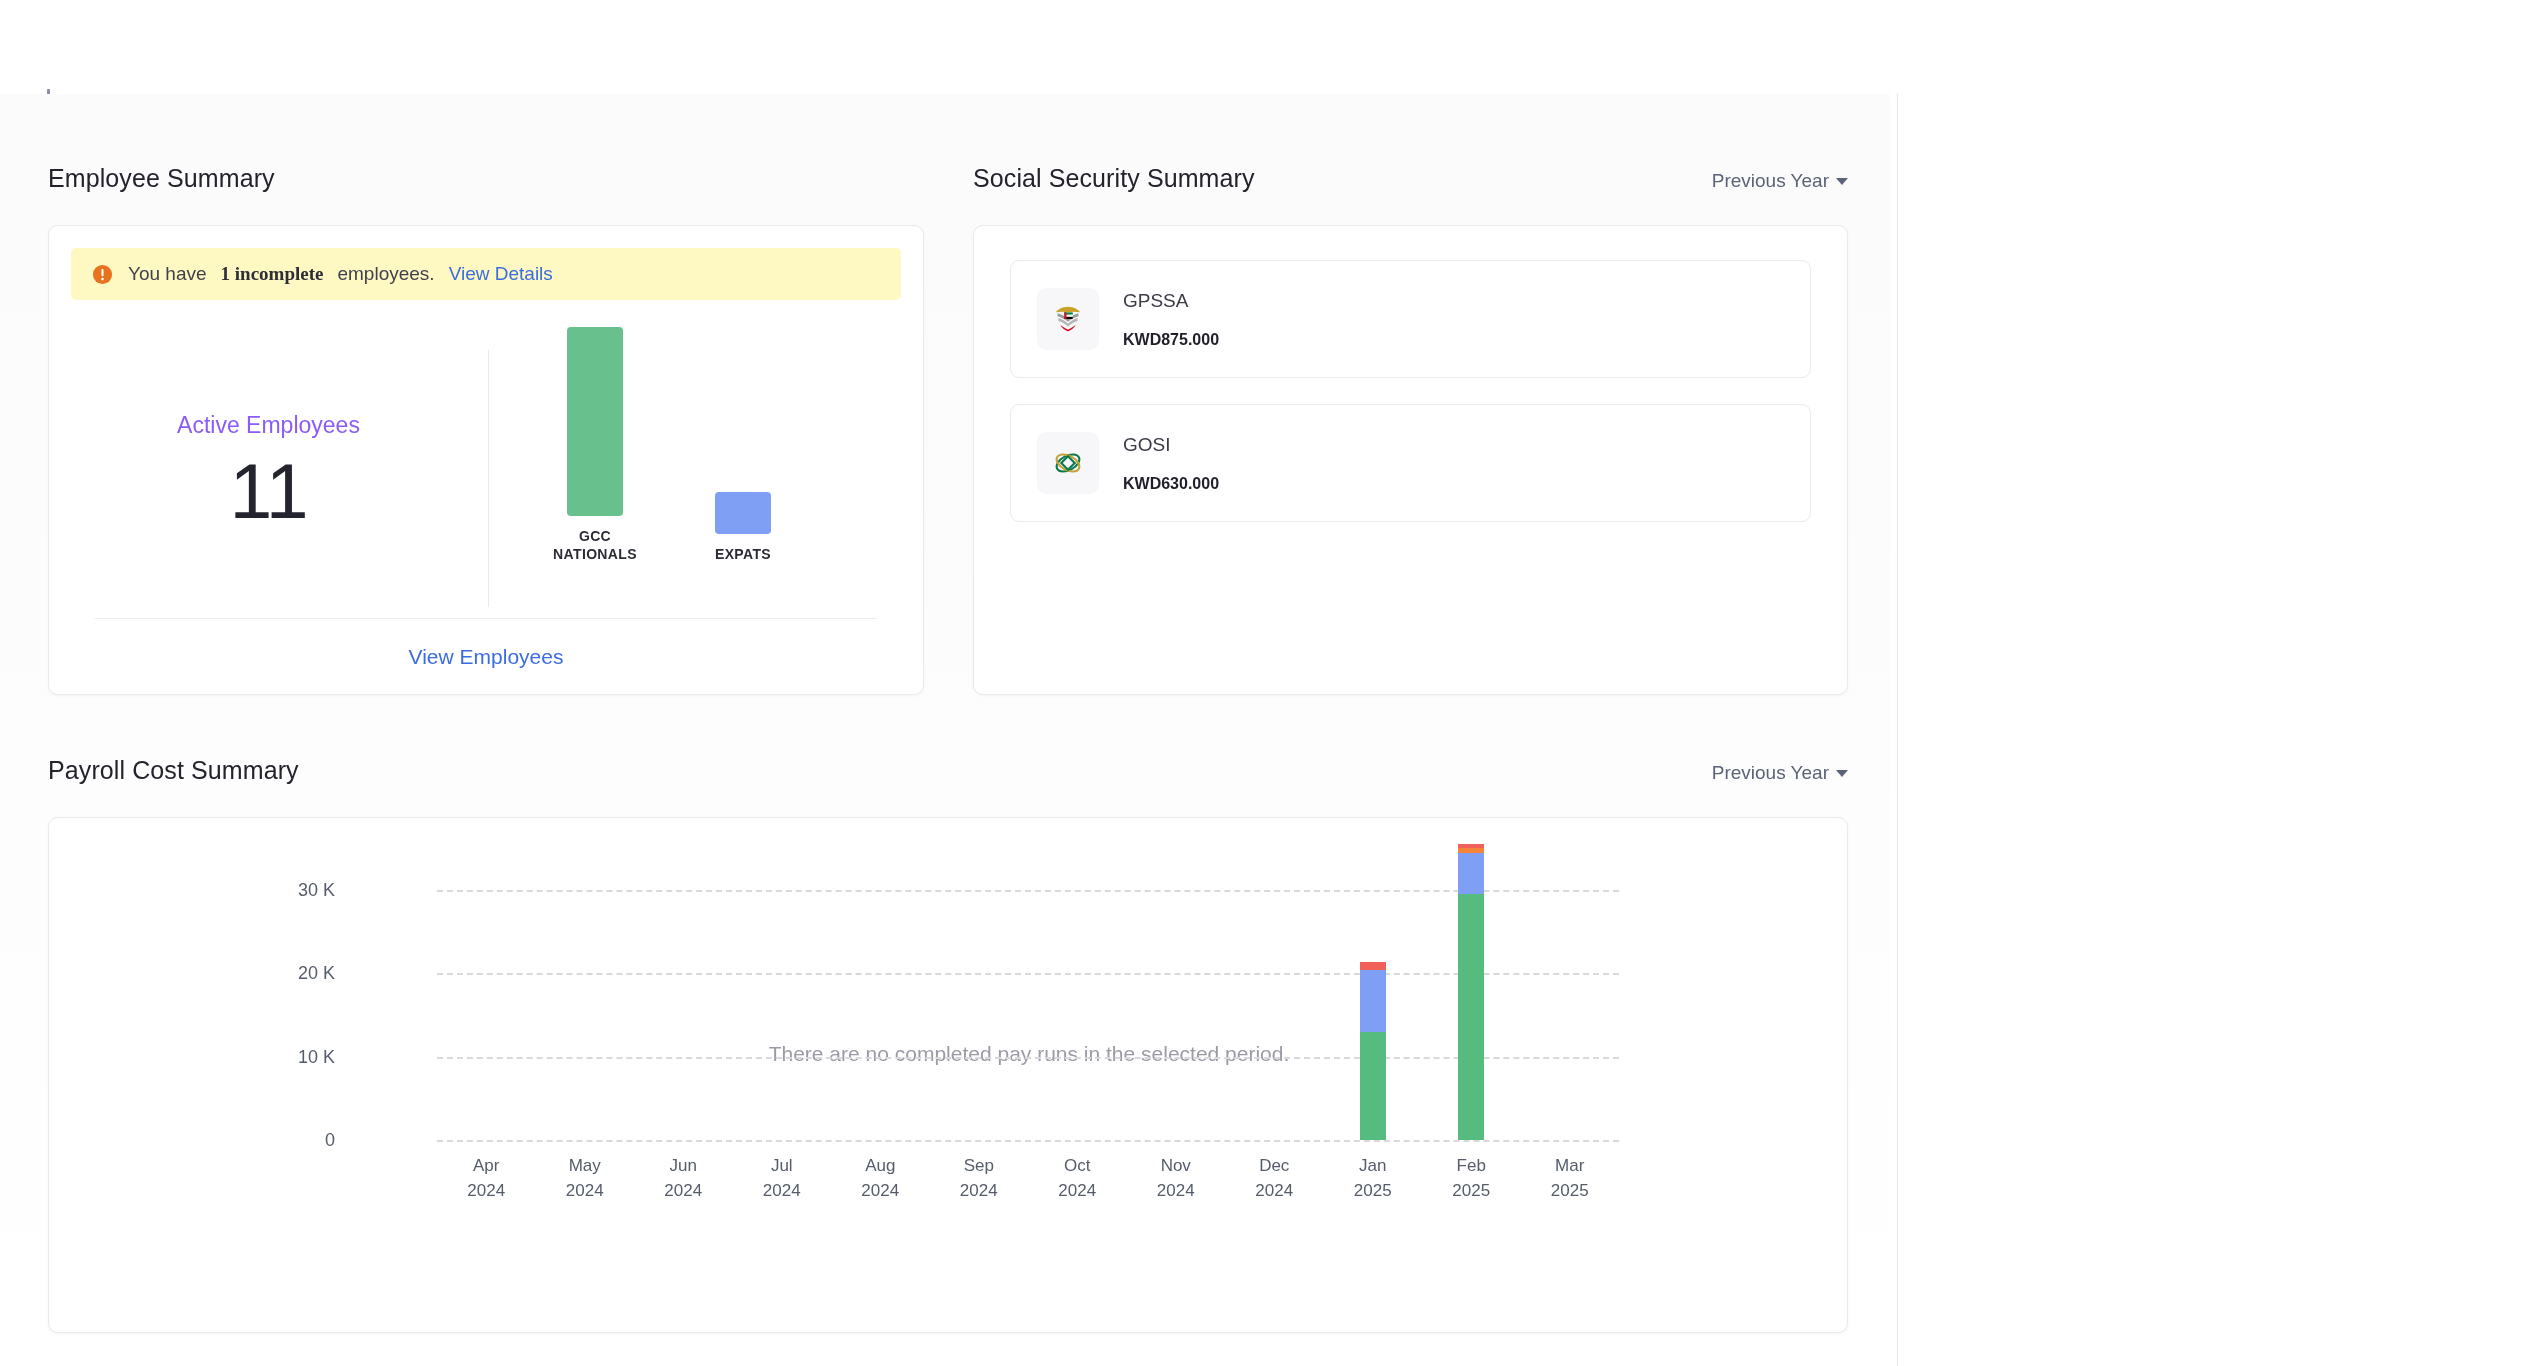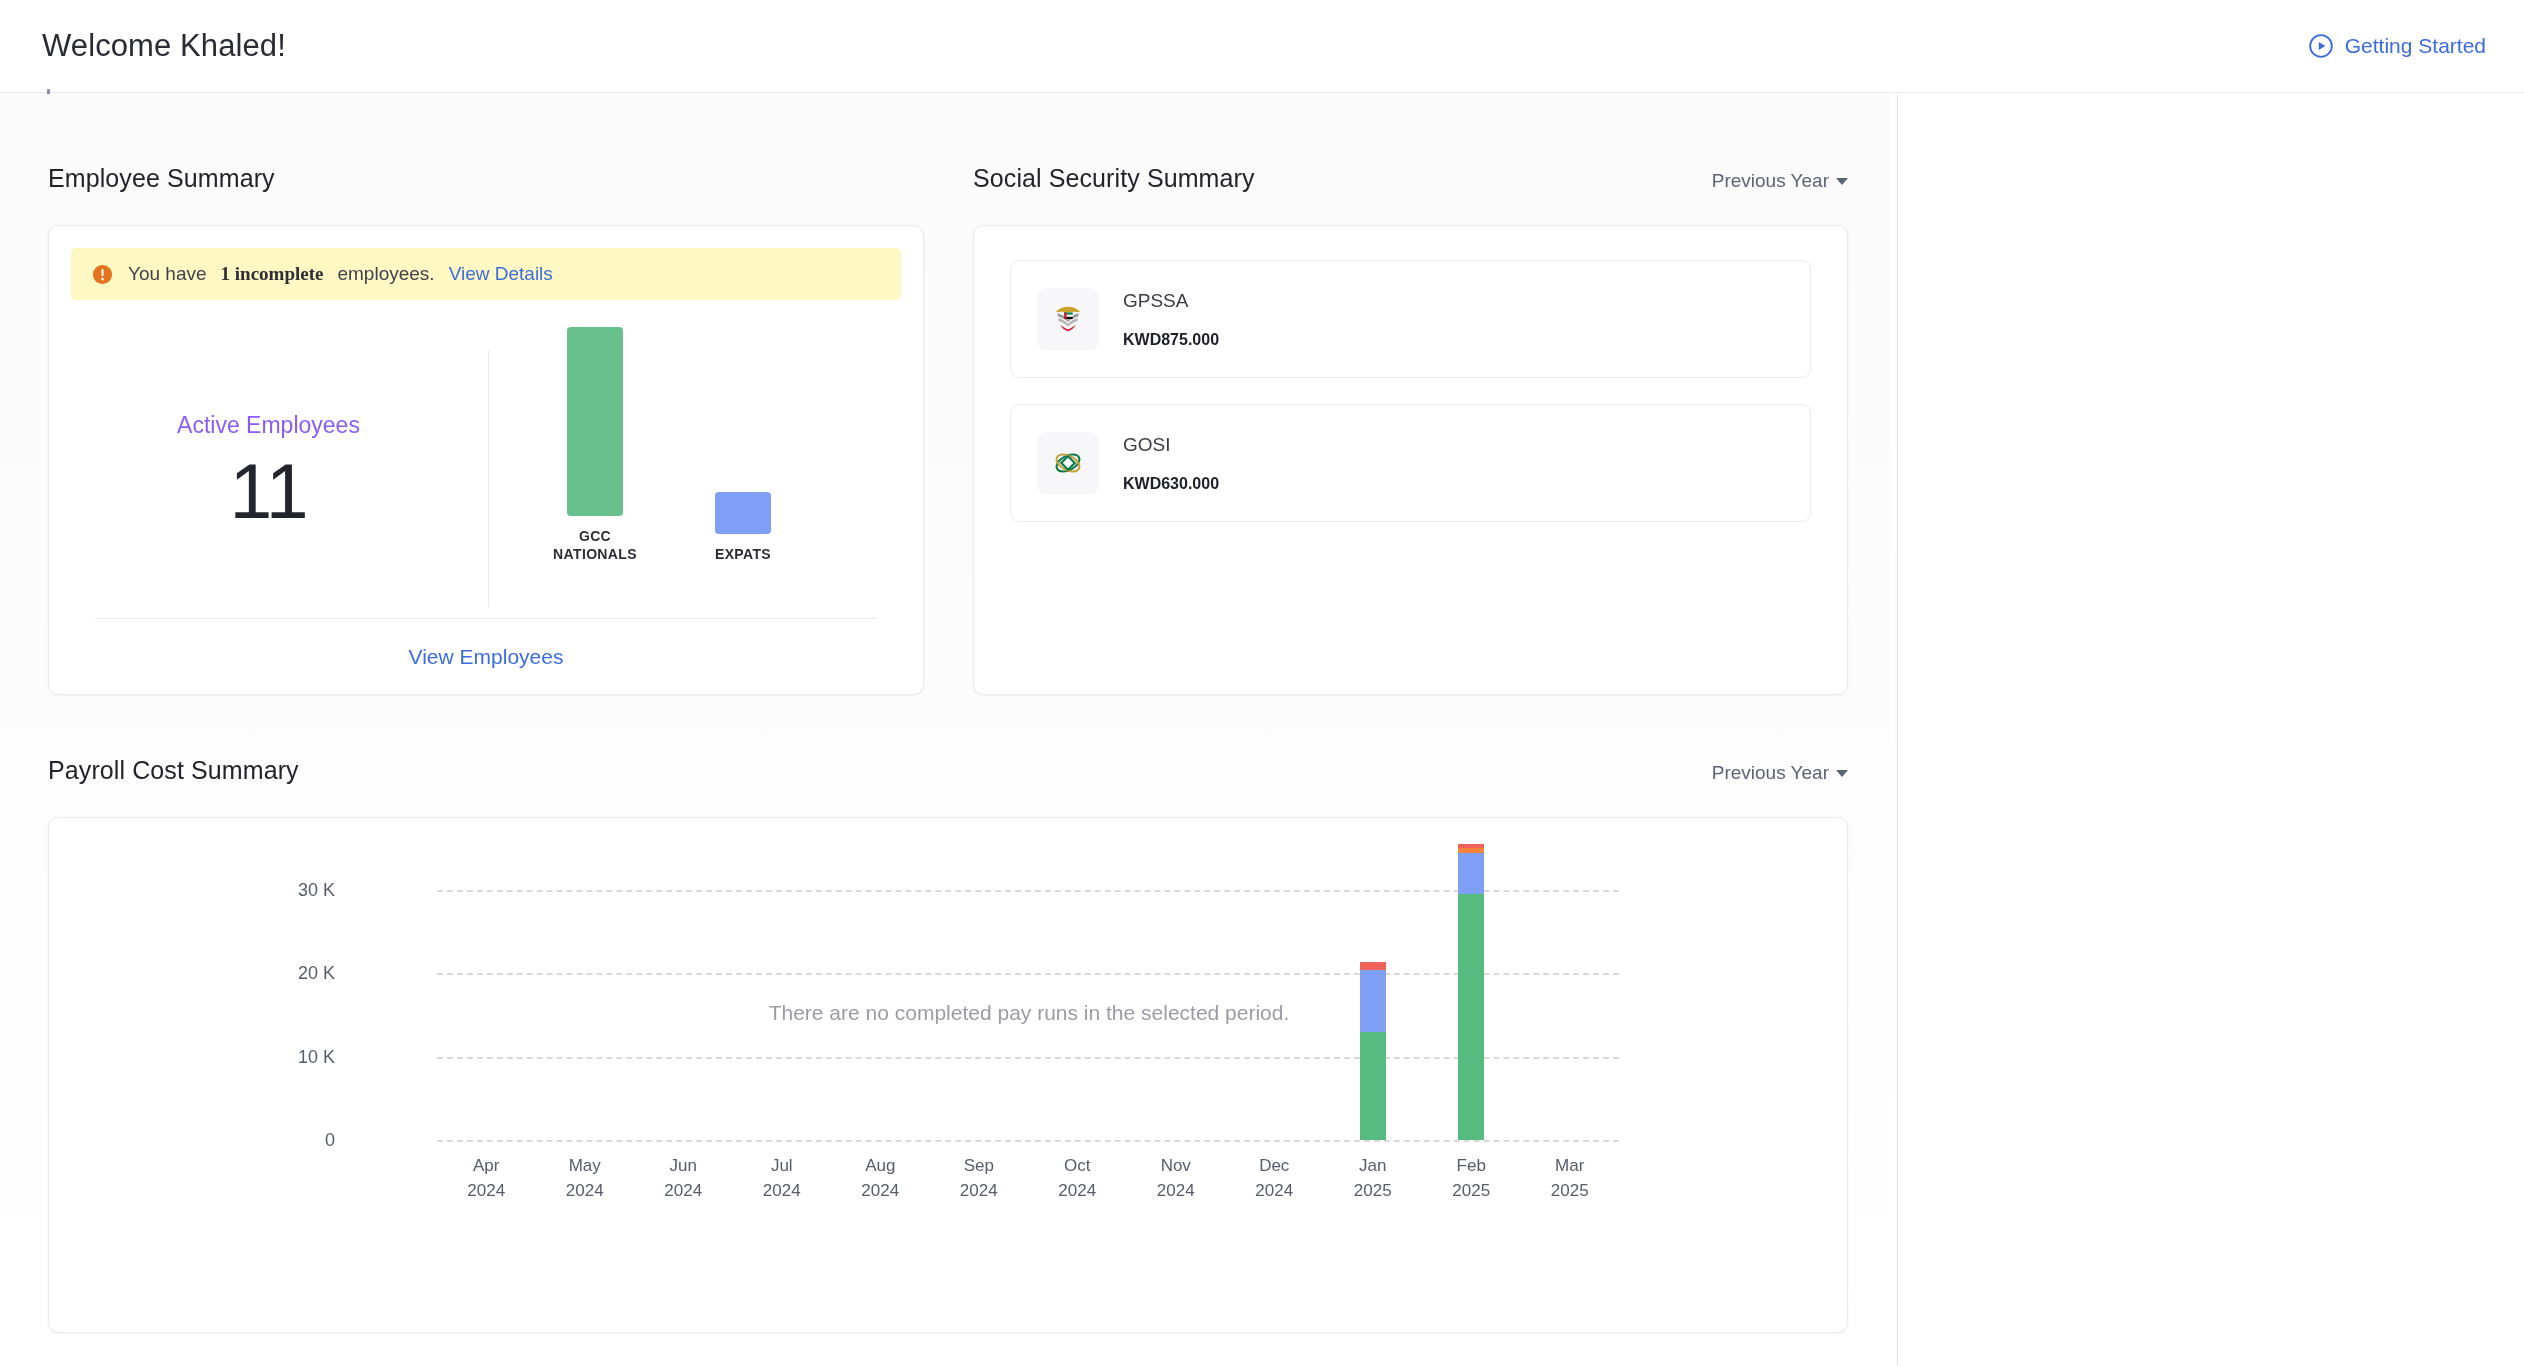--- a/index.html
+++ b/index.html
@@ -143,47 +143,35 @@
   .ytick {
     position: absolute; right: 1512px; font-size: 18px; color: #555c6b;
     transform: translateY(-50%); text-align: right; width: 90px;
   }
   .gridline {
     position: absolute; left: 388px; width: 1182px; height: 0;
     border-top: 2px dashed #d9d9dd;
   }
   .empty-msg {
     position: absolute; left: 600px; width: 760px; text-align: center;
-    font-size: 21px; color: #9b9ba6;
+    font-size: 21px; color: #9b9ba6; margin-top: 41px;
   }
   .xtick {
     position: absolute; font-size: 17px; color: #555c6b;
     text-align: center; width: 110px; transform: translateX(-50%);
     line-height: 1.45;
   }
   .stack { position: absolute; width: 26px; }
   .seg { width: 26px; display: block; }
 </style>
 </head>
 <body>
 
 <div class="app">
 
-  <div class="header">
-    <div class="welcome-title">Welcome Khaled!</div>
-    <div class="getting-started">
-      <span class="gs-icon">
-        <svg viewBox="0 0 24 24" width="26" height="26">
-          <circle cx="12" cy="12" r="10" fill="none" stroke="#3b6ce0" stroke-width="1.7"></circle>
-          <path d="M10 8.2 L16 12 L10 15.8 Z" fill="#3b6ce0"></path>
-        </svg>
-      </span>
-      <span>Getting Started</span>
-    </div>
-  </div>
 
   <div class="clip-stub"></div>
   <div class="clip-tick"></div>
 
   <div class="canvas">
 
     <div class="emp-section">
       <div class="section-head">
         <div class="section-title">Employee Summary</div>
       </div>

